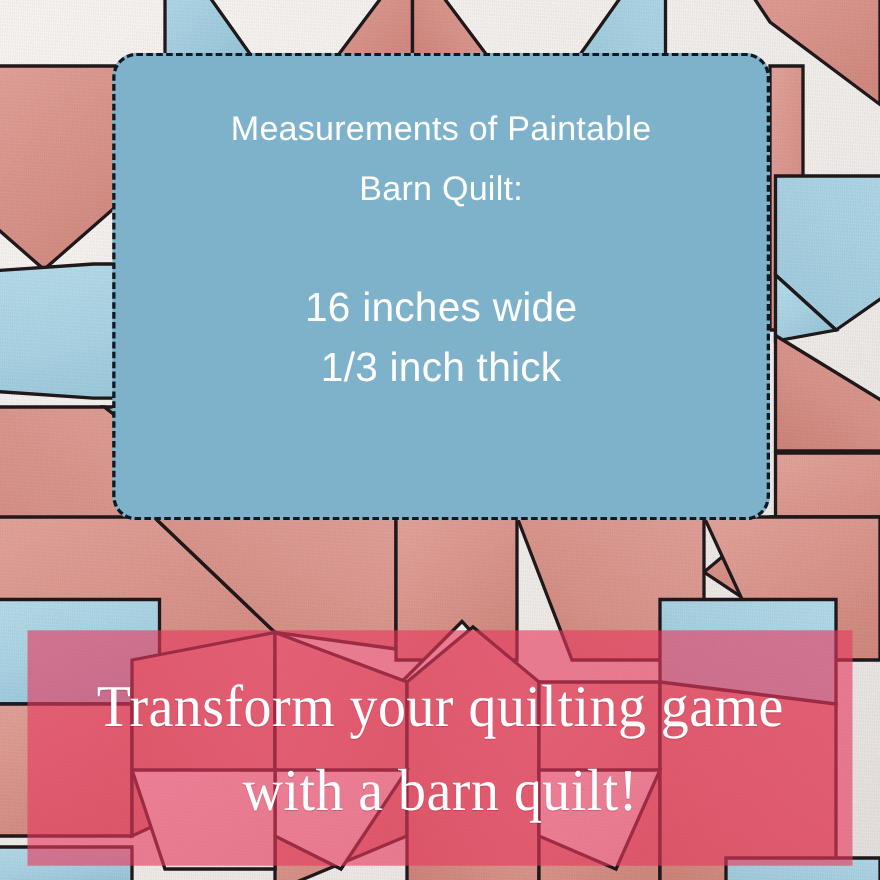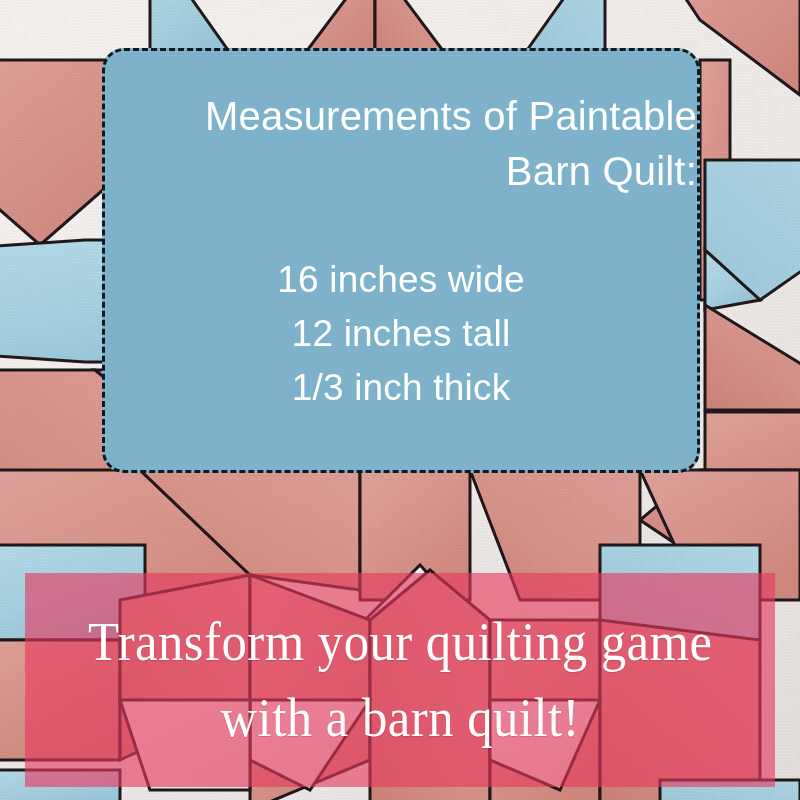--- a/index.html
+++ b/index.html
@@ -60,25 +60,24 @@
     border-radius: 22px;
     text-align: center;
     overflow: hidden;
   }
   .card-heading {
     margin: 0;
     padding: 0;
     color: #ffffff;
     font-family: "Liberation Sans", sans-serif;
     font-weight: 400;
-    font-size: 40px;
+    font-size: 31px;
     line-height: 55px;
     letter-spacing: 0.2px;
     white-space: pre-line;
-    text-align: right;
   }
   #card-heading-block {
     padding-top: 38px;
   }
   #card-measurement-list {
     margin: 0;
     padding: 0;
     list-style: none;
     margin-top: 54px;
   }
@@ -214,21 +213,20 @@
   <div id="quilt-texture"></div>
 
   <div id="measurements-card">
     <div id="card-heading-block">
       <h1 class="card-heading">Measurements of Paintable
 Barn Quilt:</h1>
     </div>
 
     <ul id="card-measurement-list">
       <li>16 inches wide</li>
-      <li>12 inches tall</li>
       <li>1/3 inch thick</li>
     </ul>
   </div>
 
   <div id="tagline-banner">
     <p id="tagline-text">Transform your quilting game
 with a barn quilt!</p>
   </div>
 
 </div>

